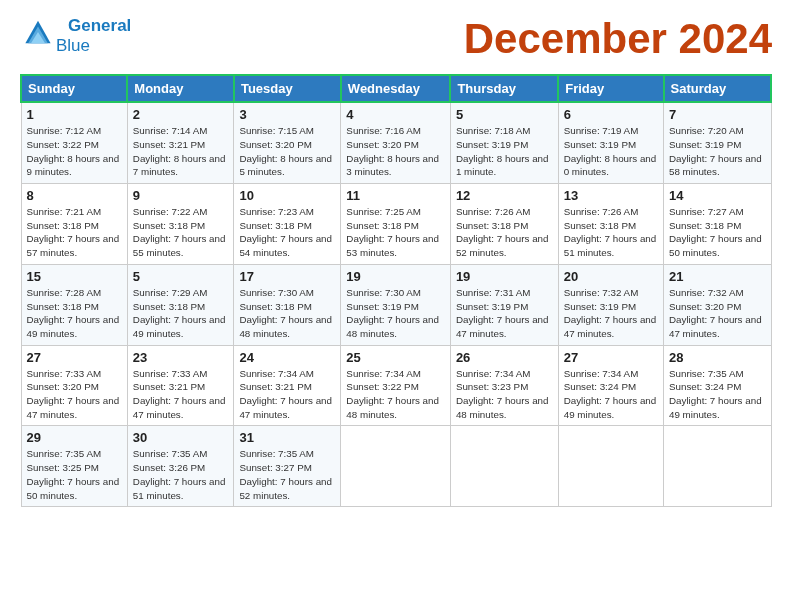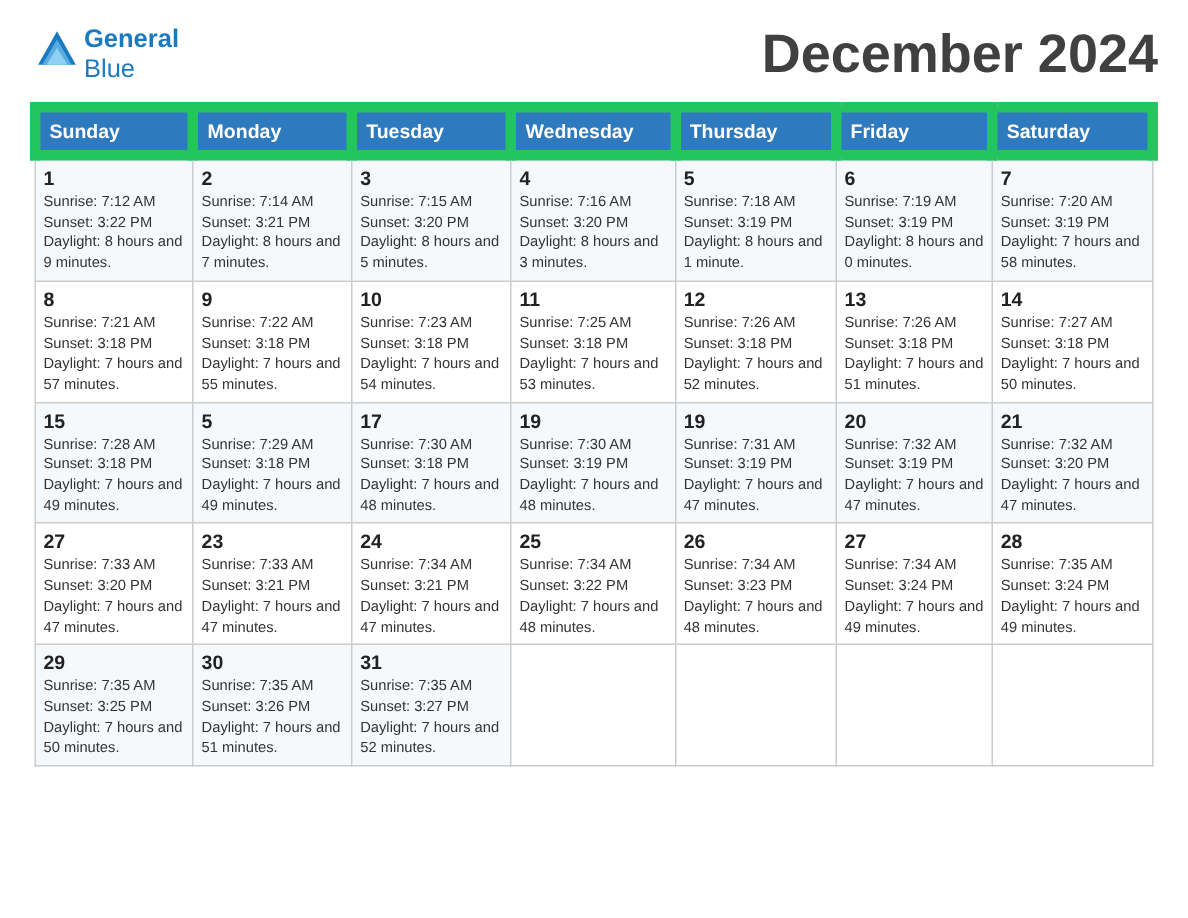--- a/index.html
+++ b/index.html
@@ -28,42 +28,42 @@
       width: 28px;
       height: 28px;
       margin-left: 4px;
       position: relative;
       top: -2px;
     }
     .title-block {
       text-align: right;
     }
     .month-title {
-      font-size: 36px;
+      font-size: 42px;
       font-weight: bold;
-      color: #404040;
+      color: #c2410c;
       line-height: 1.1;
     }
     .subtitle {
       font-size: 14px;
       color: #555;
     }
     table {
       width: 100%;
       border-collapse: collapse;
       font-size: 10.5px;
     }
     thead tr th {
       background: #2d7abf;
       color: #fff;
       text-align: left;
       padding: 5px 6px;
       font-size: 13px;
       font-weight: bold;
-      border: 7px solid #22c55e;
+      border: 2px solid #22c55e;
     }
     tbody tr td {
       border: 1px solid #ccc;
       vertical-align: top;
       padding: 4px 5px;
       height: 80px;
       width: 113px;
     }
     tbody tr:nth-child(odd) td {
       background: #f5f9fc;
@@ -94,21 +94,21 @@
   <div class="header">
     <div class="logo">
       <div>
         <svg class="logo-icon" viewBox="0 0 40 36">
           <polygon points="20,2 38,34 2,34" fill="#1a7abf"></polygon>
           <polygon points="20,10 34,34 6,34" fill="#5aabdf"></polygon>
           <polygon points="20,18 30,34 10,34" fill="#8fd0f5"></polygon>
         </svg>
       </div>
       <div style="margin-left:4px;">
-        <div style="font-size:17px;font-weight:bold;color:#333;"><span style="color:#1a7abf;">General</span></div>
+        <div style="font-size:17px;font-weight:bold;color:#333;margin-left:12px;"><span style="color:#1a7abf;">General</span></div>
         <div style="font-size:17px;font-weight:normal;color:#1a7abf;">Blue</div>
       </div>
     </div>
     <div class="title-block">
       <div class="month-title">December 2024</div>
     </div>
   </div>
 
   <table>
     <thead>

